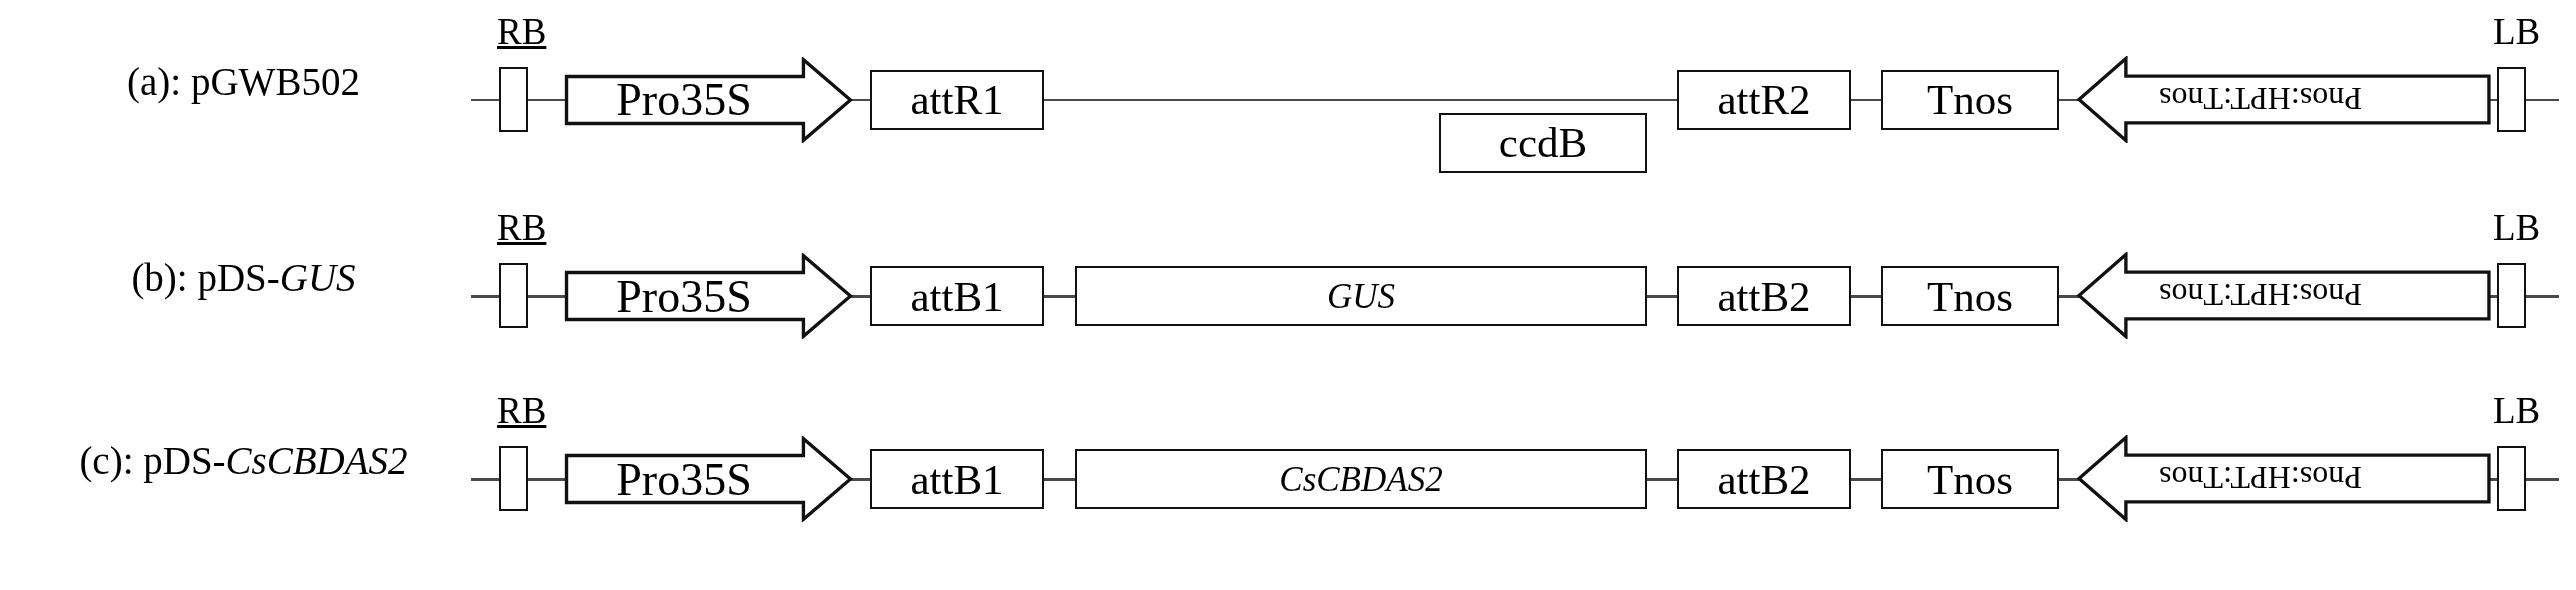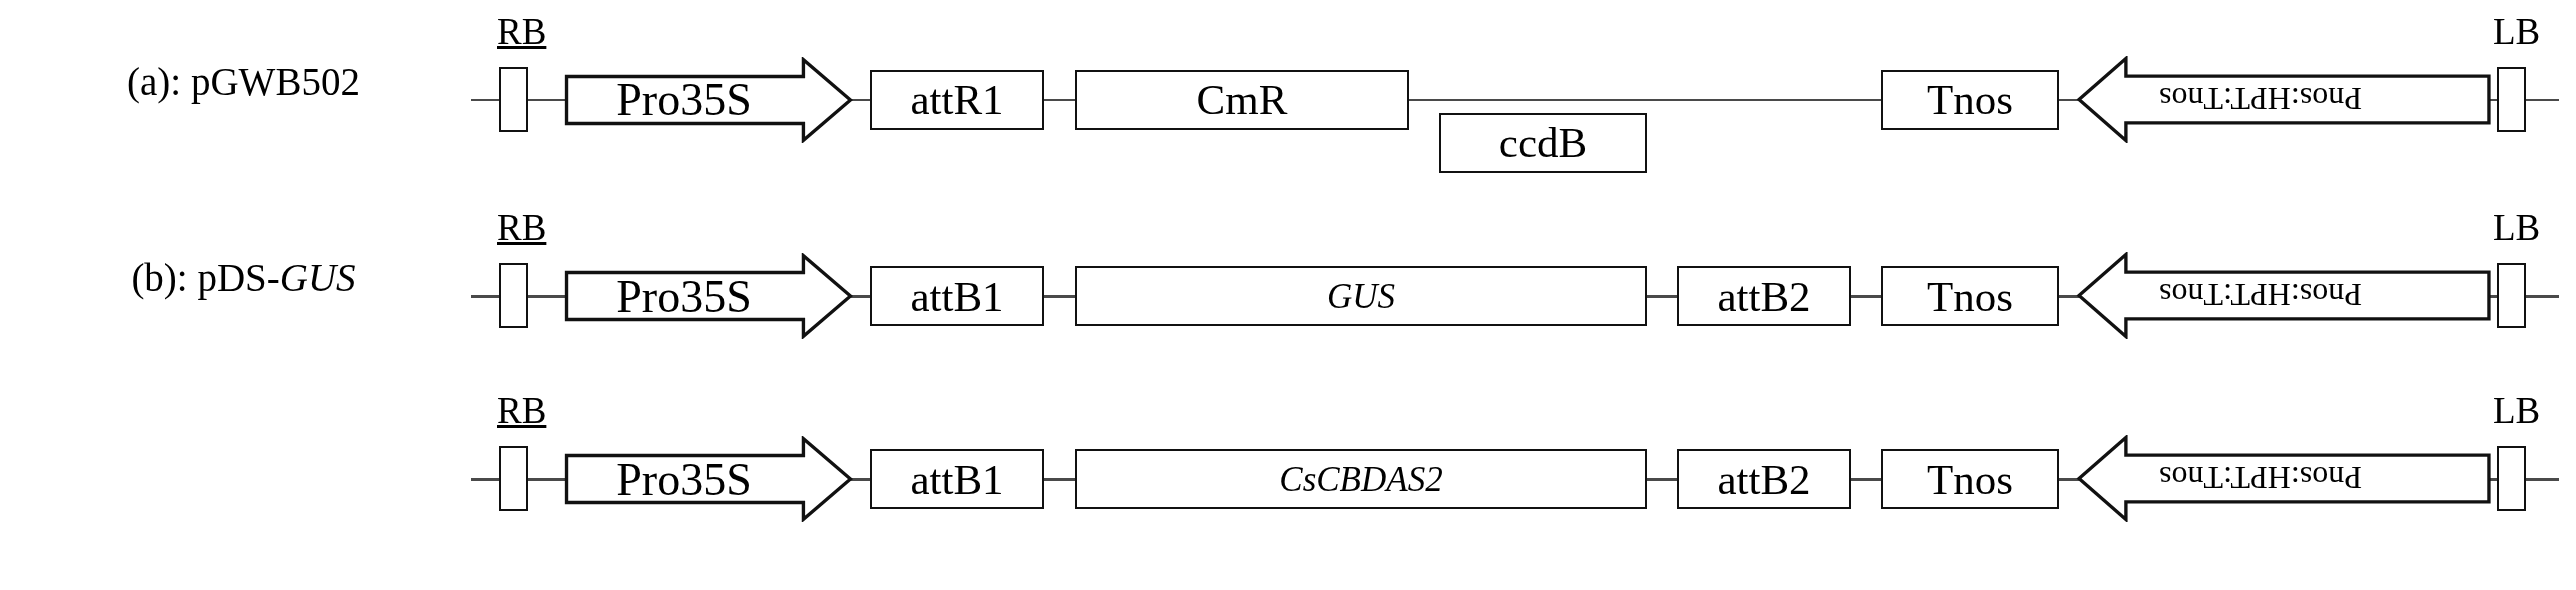--- a/index.html
+++ b/index.html
@@ -167,22 +167,22 @@
     <div class="border-box rb-box"></div>
 
     <div class="arrow-right" style="left:564px; width:289px;">
       <svg width="289" height="86" viewBox="0 0 344 102" xmlns="http://www.w3.org/2000/svg" aria-hidden="true">
         <polygon points="3,23 285,23 285,3 341,51 285,99 285,79 3,79" fill="#ffffff" stroke="#111111" stroke-width="4" stroke-linejoin="miter"></polygon>
       </svg>
       <div class="arrow-text">Pro35S</div>
     </div>
 
     <div class="seg-box" style="left:870px; width:174px;">attR1</div>
-    <div class="seg-box" style="left:1075px; width:334px;">CmR</div>
     <div class="seg-box" style="left:1439px; width:208px;margin-top:43px;">ccdB</div>
+    <div class="seg-box" style="left:1677px; width:174px;">attR2</div>
     <div class="seg-box" style="left:1881px; width:178px;">Tnos</div>
 
     <div class="arrow-left" style="left:2076px; width:416px;">
       <svg width="416" height="87" viewBox="0 0 496 104" xmlns="http://www.w3.org/2000/svg" aria-hidden="true">
         <polygon points="493,24 59,24 59,3 3,52 59,101 59,80 493,80" fill="#ffffff" stroke="#111111" stroke-width="4" stroke-linejoin="miter"></polygon>
       </svg>
       <div class="arrow-text">Pnos:HPT:Tnos</div>
     </div>
 
     <div class="border-box lb-box"></div>
@@ -218,20 +218,23 @@
         <polygon points="493,24 59,24 59,3 3,52 59,101 59,80 493,80" fill="#ffffff" stroke="#111111" stroke-width="4" stroke-linejoin="miter"></polygon>
       </svg>
       <div class="arrow-text">Pnos:HPT:Tnos</div>
     </div>
 
     <div class="border-box lb-box"></div>
   </div>
 
   <div class="construct-row row-c">
 
+    <div class="row-label">
+      <span>(c): pDS-</span><span class="plasmid-italic">CsCBDAS2</span>
+    </div>
 
     <div class="border-label rb">RB</div>
     <div class="border-label lb">LB</div>
 
     <div class="backbone"></div>
 
     <div class="border-box rb-box"></div>
 
     <div class="arrow-right" style="left:564px; width:289px;">
       <svg width="289" height="86" viewBox="0 0 344 102" xmlns="http://www.w3.org/2000/svg" aria-hidden="true">

